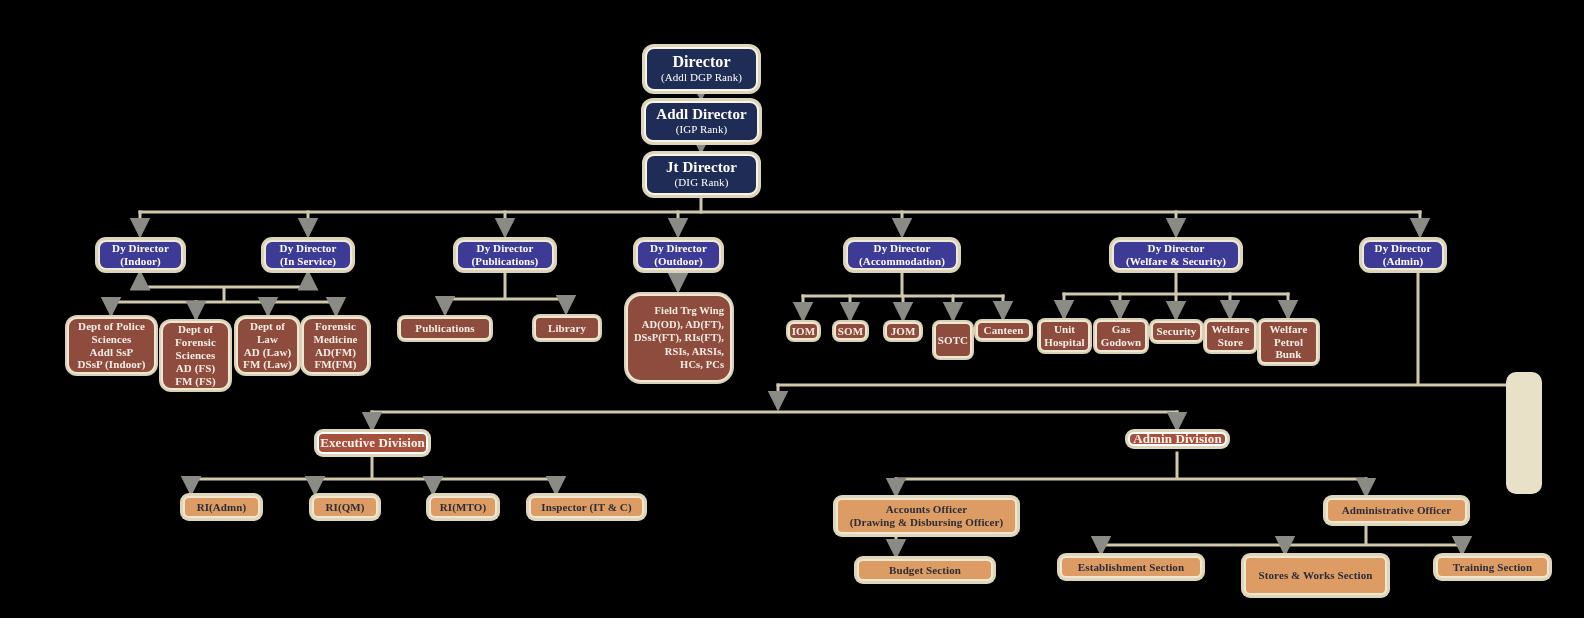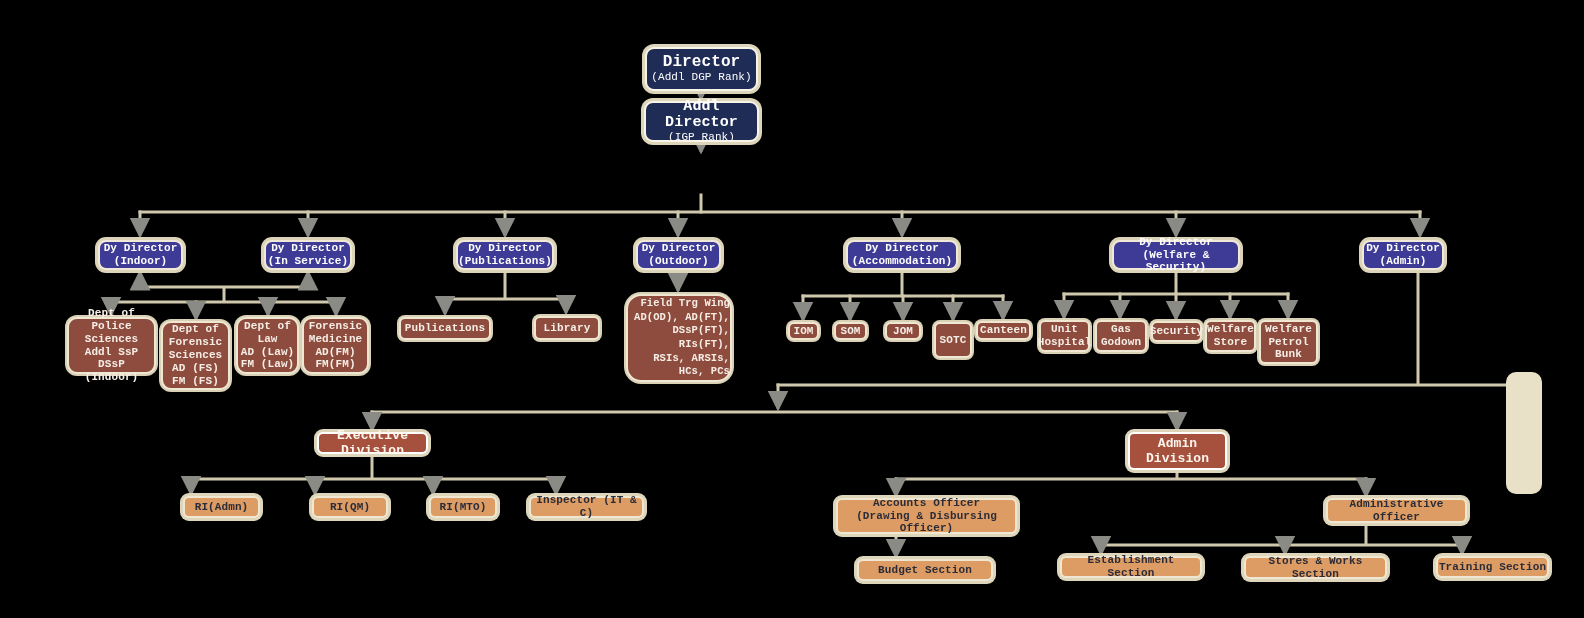--- a/index.html
+++ b/index.html
@@ -1,18 +1,18 @@
 <!DOCTYPE html>
 <html><head>
 <meta charset="utf-8">
 <style>
   html,body{margin:0;padding:0;background:#000;}
   .stage{
     position:relative;width:1584px;height:618px;background:#000;overflow:hidden;
-    font-family:Liberation Mono, monospace;
+    font-family:Liberation Serif, serif;
   }
   .stage svg{position:absolute;left:0;top:0;z-index:0;}
   .node{
     position:absolute;z-index:1;box-sizing:border-box;
     display:flex;flex-direction:column;align-items:center;justify-content:center;
     text-align:center;white-space:pre-line;line-height:1.18;letter-spacing:.1px;
   }
   .navy{
     background:#1f2c55;color:#ffffff;border:2px solid #f8f4e8;
     box-shadow:0 0 0 3px #ddd5ba;border-radius:9px;font-weight:700;
@@ -118,20 +118,24 @@
     <rect x="1506" y="372" width="36" height="122" rx="10" fill="#e8e0c7"></rect>
   </svg>
 
   <div class="node navy" style="left:645px;top:47px;width:113px;height:44px">
     <div class="t1">Director</div>
     <div class="t2">(Addl DGP Rank)</div>
   </div>
   <div class="node navy" style="left:644px;top:101px;width:115px;height:41px">
     <div class="t1" style="font-size:15px">Addl Director</div>
     <div class="t2">(IGP Rank)</div>
+  </div>
+  <div class="node navy" style="left:645px;top:154px;width:113px;height:41px">
+    <div class="t1" style="font-size:15px">Jt Director</div>
+    <div class="t2">(DIG Rank)</div>
   </div>
 
   <div class="node indigo" style="left:98px;top:240px;width:85px;height:30px">Dy Director
 (Indoor)</div>
   <div class="node indigo" style="left:264px;top:240px;width:88px;height:30px">Dy Director
 (In Service)</div>
   <div class="node indigo" style="left:456px;top:240px;width:98px;height:30px">Dy Director
 (Publications)</div>
   <div class="node indigo" style="left:636px;top:240px;width:85px;height:30px">Dy Director
 (Outdoor)</div>
@@ -180,29 +184,29 @@
   <div class="node brown small" style="left:1095px;top:320px;width:52px;height:32px">Gas
 Godown</div>
   <div class="node brown small" style="left:1151px;top:321px;width:51px;height:21px">Security</div>
   <div class="node brown small" style="left:1205px;top:320px;width:51px;height:32px">Welfare
 Store</div>
   <div class="node brown small" style="left:1259px;top:320px;width:59px;height:44px">Welfare
 Petrol
 Bunk</div>
 
   <div class="node redbrown" style="left:317px;top:432px;width:111px;height:22px">Executive Division</div>
-  <div class="node redbrown" style="left:1128px;top:432px;width:99px;height:38px">Admin Division</div>
+  <div class="node redbrown" style="left:1128px;top:432px;width:99px;height:14px">Admin Division</div>
 
   <div class="node tan" style="left:153px;top:496px;width:77px;height:22px">RI(Admn)</div>
-  <div class="node tan" style="left:282px;top:496px;width:76px;height:22px">RI(QM)</div>
+  <div class="node tan" style="left:282px;top:496px;width:66px;height:22px">RI(QM)</div>
   <div class="node tan" style="left:399px;top:496px;width:68px;height:22px">RI(MTO)</div>
   <div class="node tan" style="left:499px;top:496px;width:115px;height:22px">Inspector (IT &amp; C)</div>
 
   <div class="node tan" style="left:806px;top:498px;width:181px;height:36px">Accounts Officer
 (Drawing &amp; Disbursing Officer)</div>
   <div class="node tan" style="left:1296px;top:498px;width:141px;height:25px">Administrative Officer</div>
 
   <div class="node tan" style="left:827px;top:559px;width:136px;height:22px">Budget Section</div>
   <div class="node tan" style="left:1030px;top:556px;width:142px;height:22px">Establishment Section</div>
-  <div class="node tan" style="left:1214px;top:556px;width:143px;height:23px">Stores &amp; Works Section</div>
+  <div class="node tan" style="left:1214px;top:556px;width:143px;height:39px">Stores &amp; Works Section</div>
   <div class="node tan" style="left:1406px;top:556px;width:113px;height:22px">Training Section</div>
 
 </div>
 
 </body></html>

